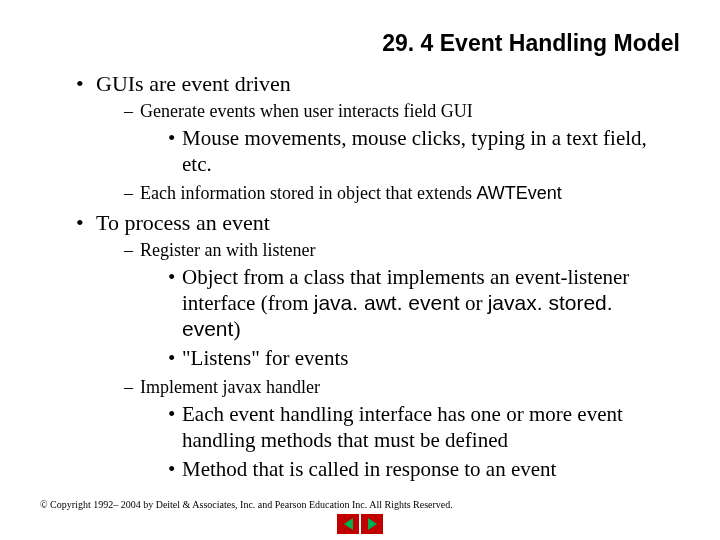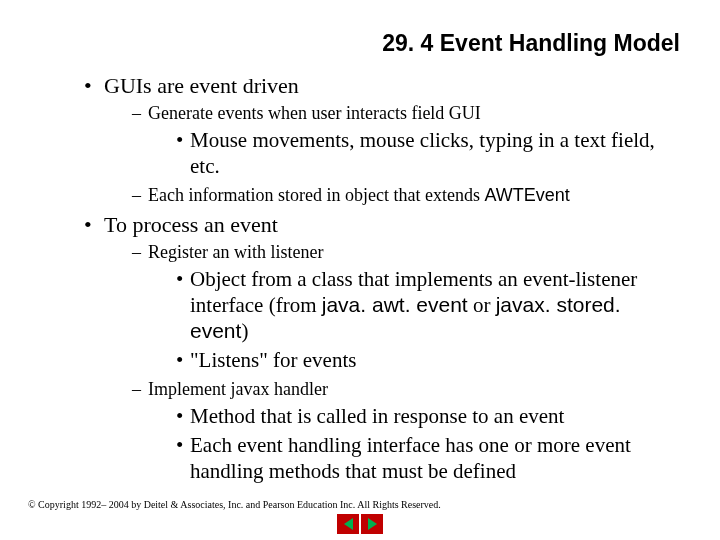--- a/index.html
+++ b/index.html
@@ -19,21 +19,21 @@
   .title {
     text-align: right;
     font-weight: bold;
     font-size: 23px;
     font-family: Arial, Helvetica, sans-serif;
     margin-bottom: 14px;
   }
   ul.lvl1 {
     list-style: none;
     padding-left: 28px;
-    margin: 16px;
+    margin: 8px;
   }
   ul.lvl1 > li {
     font-size: 22px;
     margin-bottom: 4px;
     position: relative;
     padding-left: 20px;
   }
   ul.lvl1 > li::before {
     content: "•";
     position: absolute;
@@ -74,21 +74,21 @@
     position: absolute;
     left: 0;
     top: 0;
   }
   .mono {
     font-family: Liberation Sans, sans-serif;
   }
   .footer {
     position: absolute;
     bottom: 30px;
-    left: 28px;
+    left: 40px;
     font-size: 10px;
   }
   .nav {
     position: absolute;
     bottom: 6px;
     left: 50%;
     transform: translateX(-50%);
     display: flex;
     gap: 2px;
   }
@@ -147,24 +147,24 @@
             </li>
             <li>
               <span>"Listens" for events</span>
             </li>
           </ul>
         </li>
         <li>
           <span>Implement javax handler</span>
           <ul class="lvl3">
             <li>
-              <span>Method that is called in response to an event</span>
+              <span>Each event handling interface has one or more event handling methods that must be defined</span>
             </li>
             <li>
-              <span>Each event handling interface has one or more event handling methods that must be defined</span>
+              <span>Method that is called in response to an event</span>
             </li>
           </ul>
         </li>
       </ul>
     </li>
   </ul>
 </div>
 
 <div class="footer">© Copyright 1992– 2004 by Deitel &amp; Associates, Inc. and Pearson Education Inc. All Rights Reserved.</div>
 

